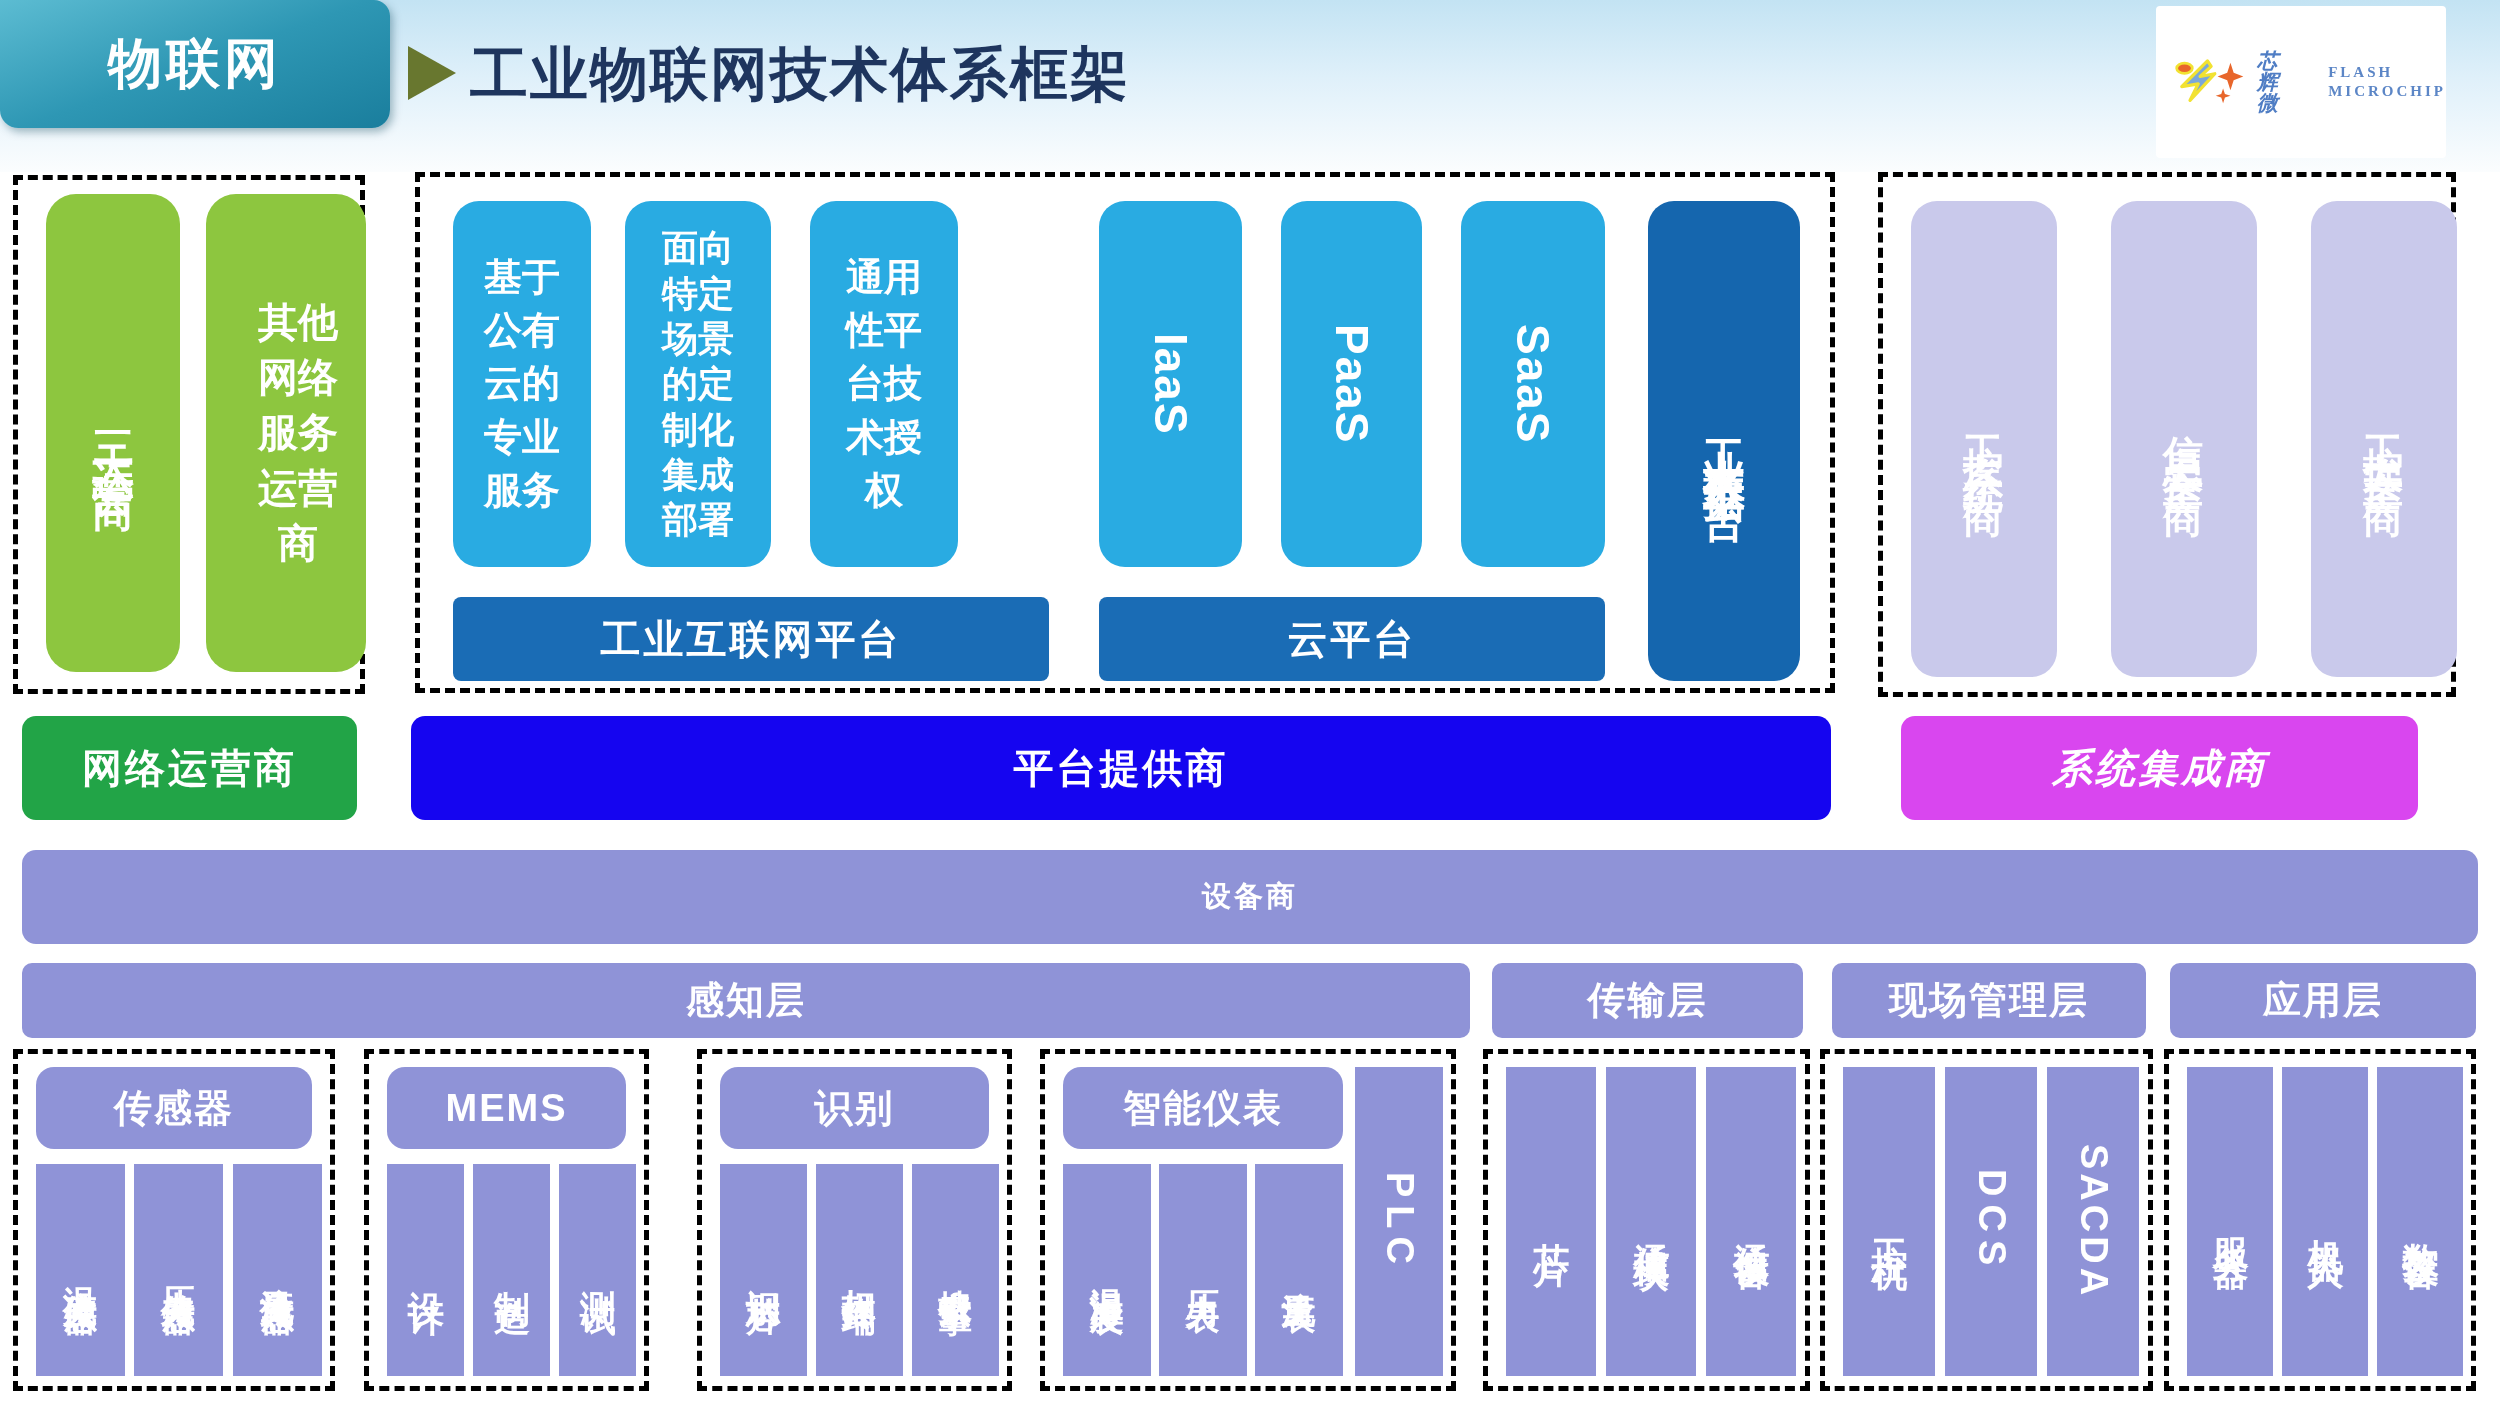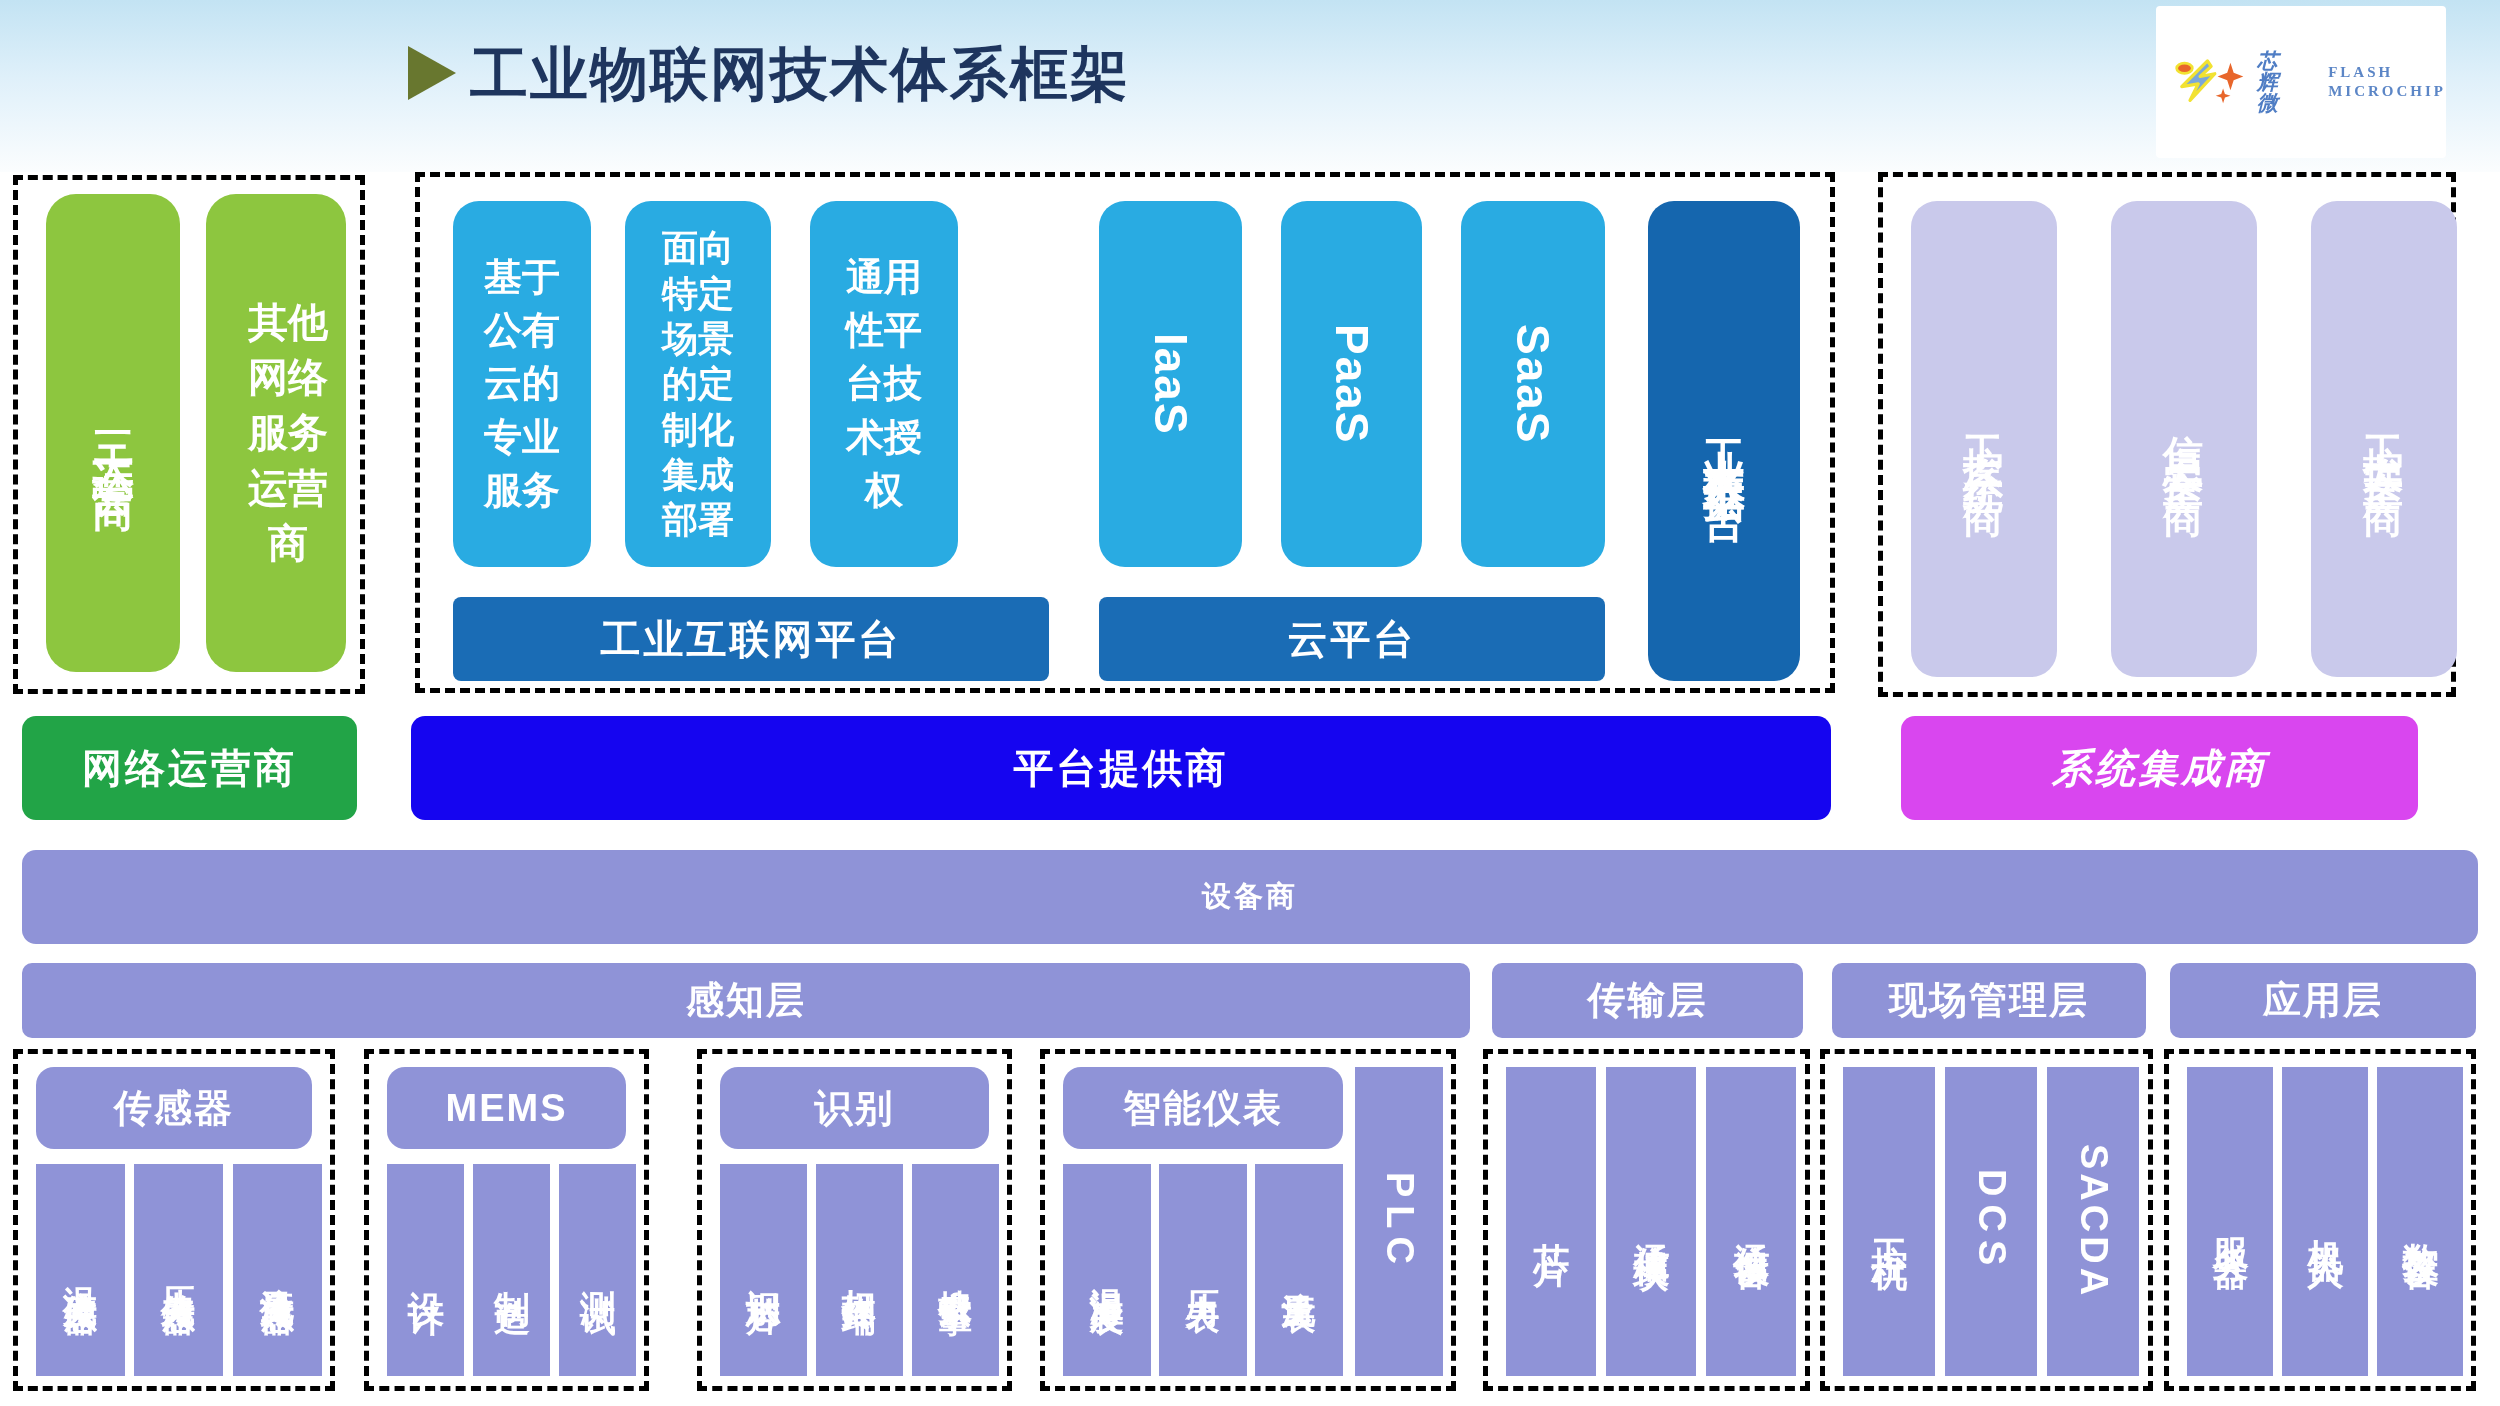--- a/index.html
+++ b/index.html
@@ -29,21 +29,21 @@
   
   .dash { border:5px dashed #000; }
   .pill { display:flex; align-items:center; justify-content:center; color:#fff; font-weight:700; }
   .vtext { writing-mode:vertical-rl; text-orientation:mixed; }
   .preline { white-space:pre-line; text-align:center; }
 
   
   .sec-ops { left:13px; top:175px; width:352px; height:519px; }
   .ops-box { top:14px; height:478px; background:#8DC63F; border-radius:30px; }
   .ops-b1 { left:28px; width:134px; font-size:42px; letter-spacing:14px; }
-  .ops-b2 { left:188px; width:140px; font-size:40px; line-height:1.38;padding-left:24px; }
+  .ops-b2 { left:188px; width:160px; font-size:40px; line-height:1.38;padding-left:24px; }
 
   .sec-plat { left:415px; top:172px; width:1420px; height:521px; }
   .svc { top:24px; height:366px; background:#29ABE2; border-radius:26px; }
   .svc1 { left:33px; width:138px; font-size:38px; line-height:1.4; }
   .svc2 { left:205px; width:146px; font-size:36px; line-height:1.26; }
   .svc3 { left:390px; width:148px; font-size:38px; line-height:1.4; }
   .cloudbox { top:24px; height:366px; background:#29ABE2; border-radius:26px; font-size:46px; letter-spacing:2px; }
   .iaas { left:679px; width:143px; } .paas { left:861px; width:141px; } .saas { left:1041px; width:144px; }
   .platbar { top:420px; height:84px; background:#1A6CB5; border-radius:8px; font-size:40px; letter-spacing:3px; }
   .bar-iip { left:33px; width:596px; }
@@ -79,20 +79,21 @@
   .gcol { top:110px; height:212px; background:#8F93D7; font-size:34px; letter-spacing:4px; }
   .gcol-full { top:13px; height:309px; }
   .ls8 { letter-spacing:8px; } .fs36 { font-size:36px; } .fs38 { font-size:38px; }
 </style>
 </head>
 <body>
 
 <div class="page">
 
   <div class="abs band"></div>
+  <div class="abs badge">物联网</div>
   <div class="abs arrow"></div>
   <div class="abs page-title">工业物联网技术体系框架</div>
   <div class="abs logo-card">
     <svg width="220" height="96" viewBox="0 0 220 96">
       <ellipse cx="62" cy="18" rx="17" ry="11" fill="#E8662B" stroke="#F2E232" stroke-width="6"></ellipse>
       <path d="M112 2 L120 14 L96 36 L128 30 L74 88 L92 52 L56 58 Z" fill="#7BA7D9" stroke="#F2E232" stroke-width="7" stroke-linejoin="round"></path>
       <path d="M162 6 L169 28 L190 36 L169 44 L162 66 L155 44 L134 36 L155 28 Z" fill="#E8662B"></path>
       <path d="M146 62 L150 74 L162 78 L150 82 L146 94 L142 82 L130 78 L142 74 Z" fill="#E8662B"></path>
     </svg>
     <div class="logo-cn">芯 辉 微</div>

